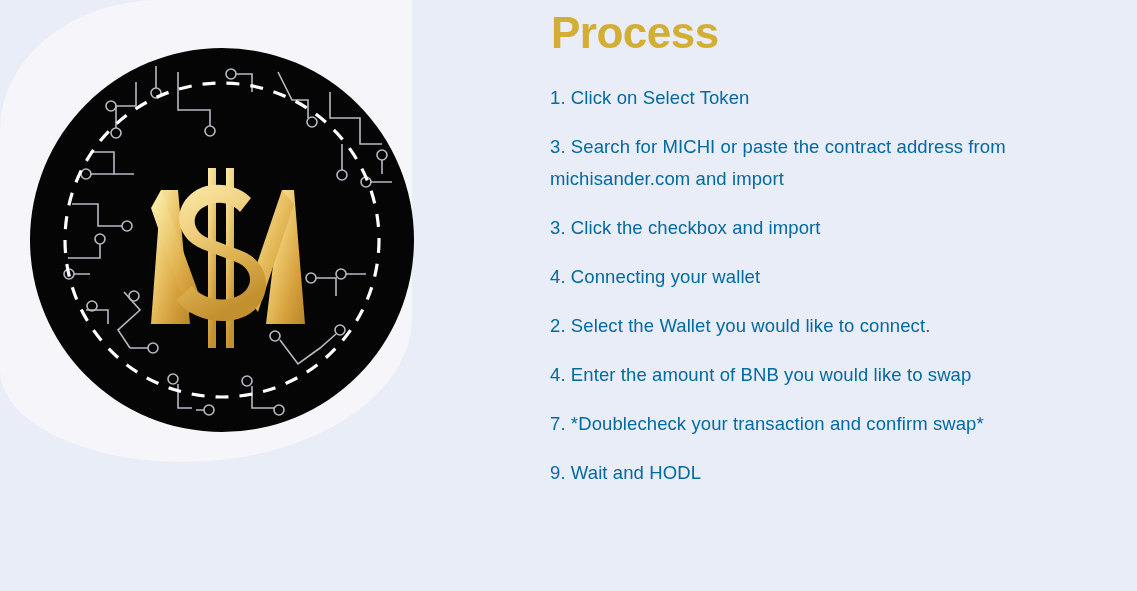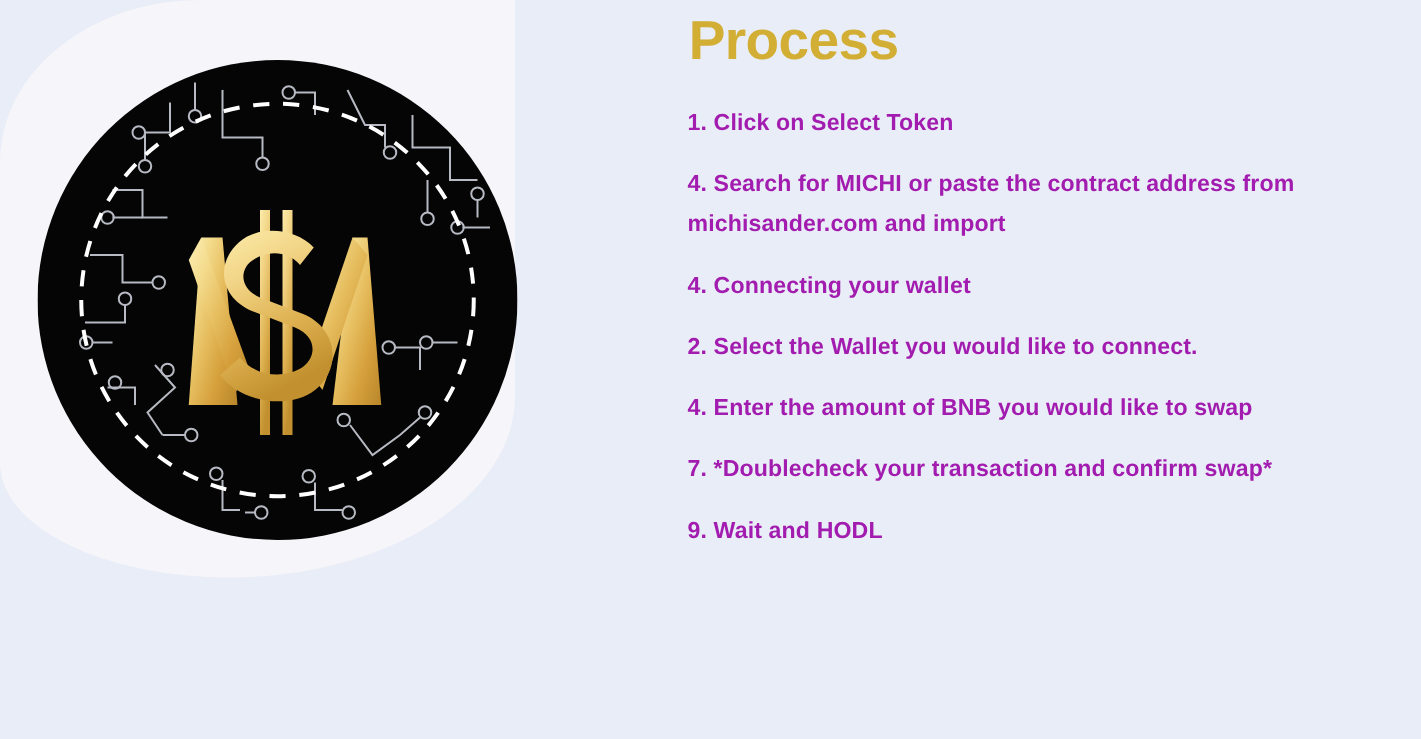--- a/index.html
+++ b/index.html
@@ -73,24 +73,24 @@
   .steps {
     position: absolute;
     left: 2px;
     top: 82px;
     width: 520px;
   }
 
   .step {
     font-size: 18.5px;
     line-height: 32px;
-    color: #a21caf;
+    color: #0369a1;
     margin: 0 0 17px 0;
     letter-spacing: 0.1px;
-    font-weight: 700;
+    font-weight: 400;
   }
   .step:last-child { margin-bottom: 16px; }
 </style>
 </head>
 <body>
 
 <div id="root">
 
   <div class="logo-panel">
     <div class="logo-wrap">
@@ -203,21 +203,22 @@
         </g>
       </svg>
     </div>
   </div>
 
   <div class="process-col">
     <h1 class="process-title">Process</h1>
 
     <div class="steps">
       <p class="step">1. Click on Select Token</p>
-      <p class="step">4. Search for MICHI or paste the contract address from michisander.com and import</p>
+      <p class="step">3. Search for MICHI or paste the contract address from michisander.com and import</p>
+      <p class="step">3. Click the checkbox and import</p>
       <p class="step">4. Connecting your wallet</p>
       <p class="step">2. Select the Wallet you would like to connect.</p>
       <p class="step">4. Enter the amount of BNB you would like to swap</p>
       <p class="step">7. *Doublecheck your transaction and confirm swap*</p>
       <p class="step">9. Wait and HODL</p>
     </div>
   </div>
 
 </div>
 

